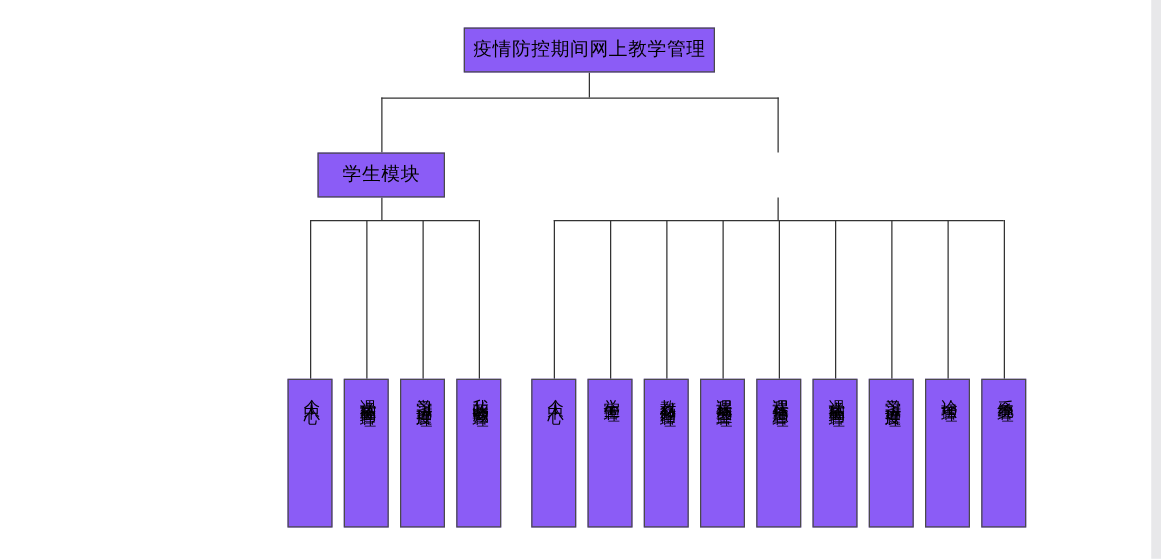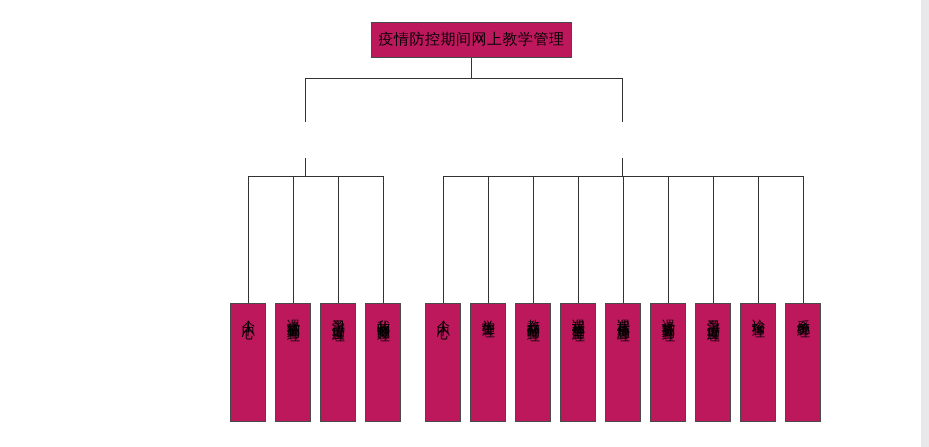--- a/index.html
+++ b/index.html
@@ -13,21 +13,21 @@
   #diagram{
     position:absolute;left:0;top:0;width:929px;height:447px;
   }
   .edge-strip{
     position:absolute;top:0;right:0;width:8px;height:447px;
     background:#e8e8ea;
   }
   .node{
     position:absolute;
     box-sizing:border-box;
-    background:#be185d;
+    background:#8b5cf6;
     border:1px solid #4a4a4a;
     display:flex;
     align-items:center;
     justify-content:center;
     color:#000000;
     line-height:1.05;
   }
   .node.root{
     font-size:15px;
     letter-spacing:0.5px;
@@ -94,20 +94,23 @@
   <div class="line v" style="left:623px;top:176px;height:127px;"></div>
   <div class="line v" style="left:668px;top:176px;height:127px;"></div>
   <div class="line v" style="left:713px;top:176px;height:127px;"></div>
   <div class="line v" style="left:758px;top:176px;height:127px;"></div>
   <div class="line v" style="left:803px;top:176px;height:127px;"></div>
 
   <div class="node root" style="left:371px;top:22px;width:201px;height:36px;">
     <span>疫情防控期间网上教学管理</span>
   </div>
 
+  <div class="node module" style="left:254px;top:122px;width:102px;height:36px;">
+    <span>学生模块</span>
+  </div>
 
   <div class="node leaf" style="left:230px;top:303px;width:36px;height:119px;">
     <span class="vtext">个人中心</span>
   </div>
   <div class="node leaf" style="left:275px;top:303px;width:36px;height:119px;">
     <span class="vtext">课堂签到管理</span>
   </div>
   <div class="node leaf" style="left:320px;top:303px;width:36px;height:119px;">
     <span class="vtext">学习进度管理</span>
   </div>

